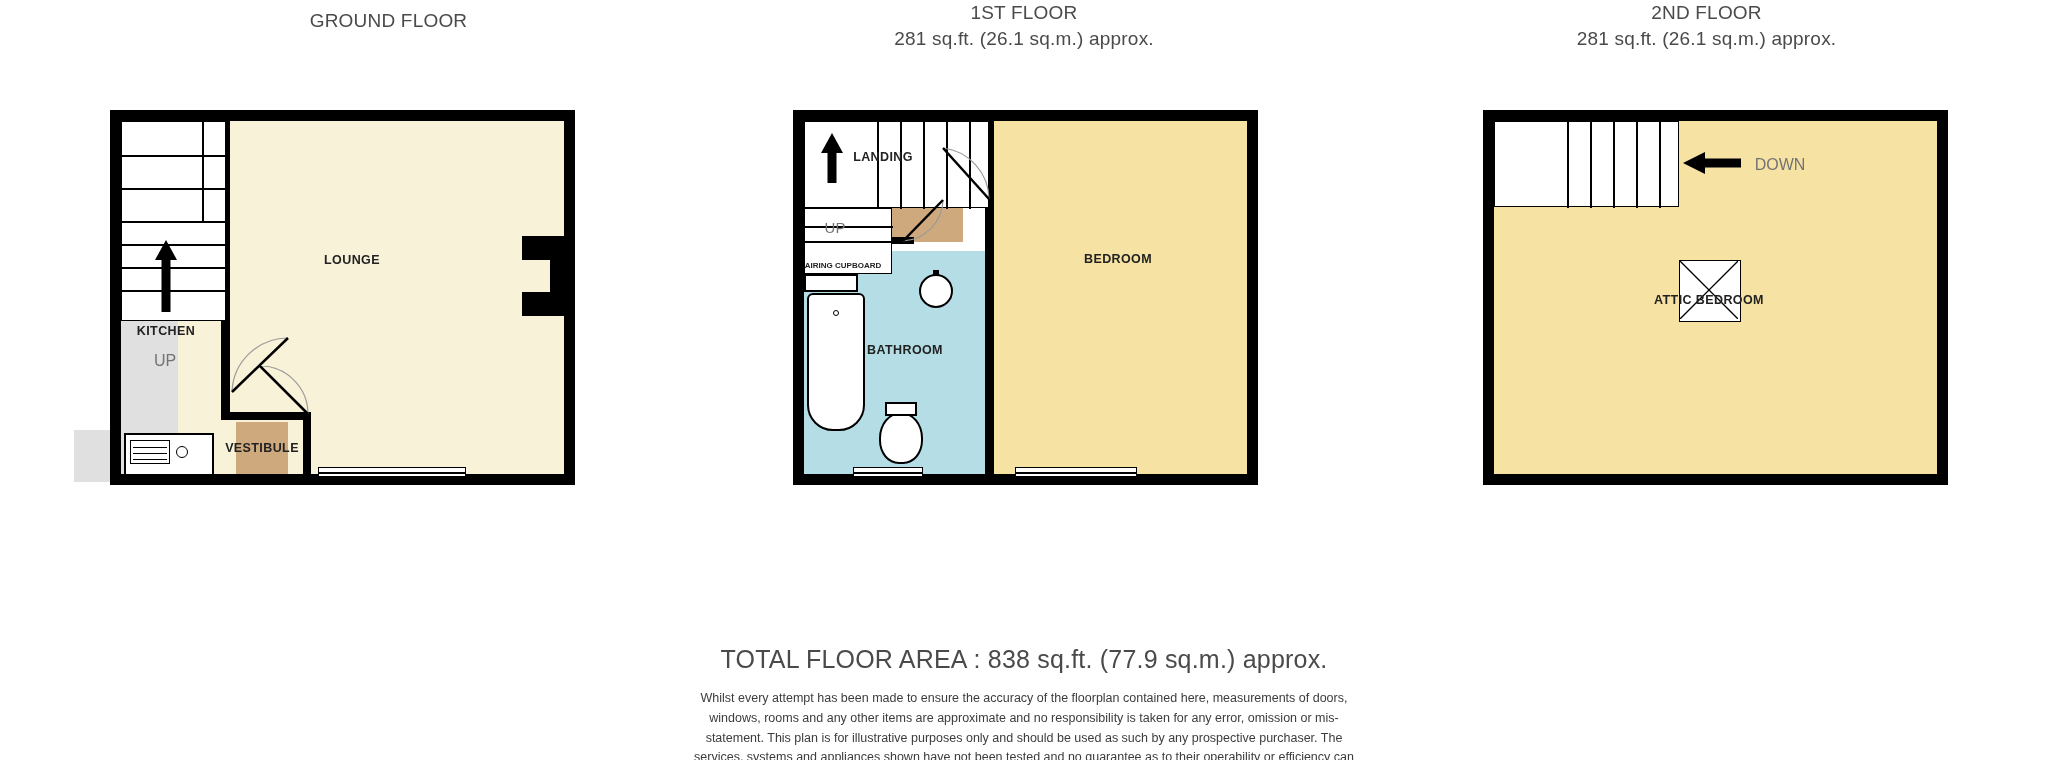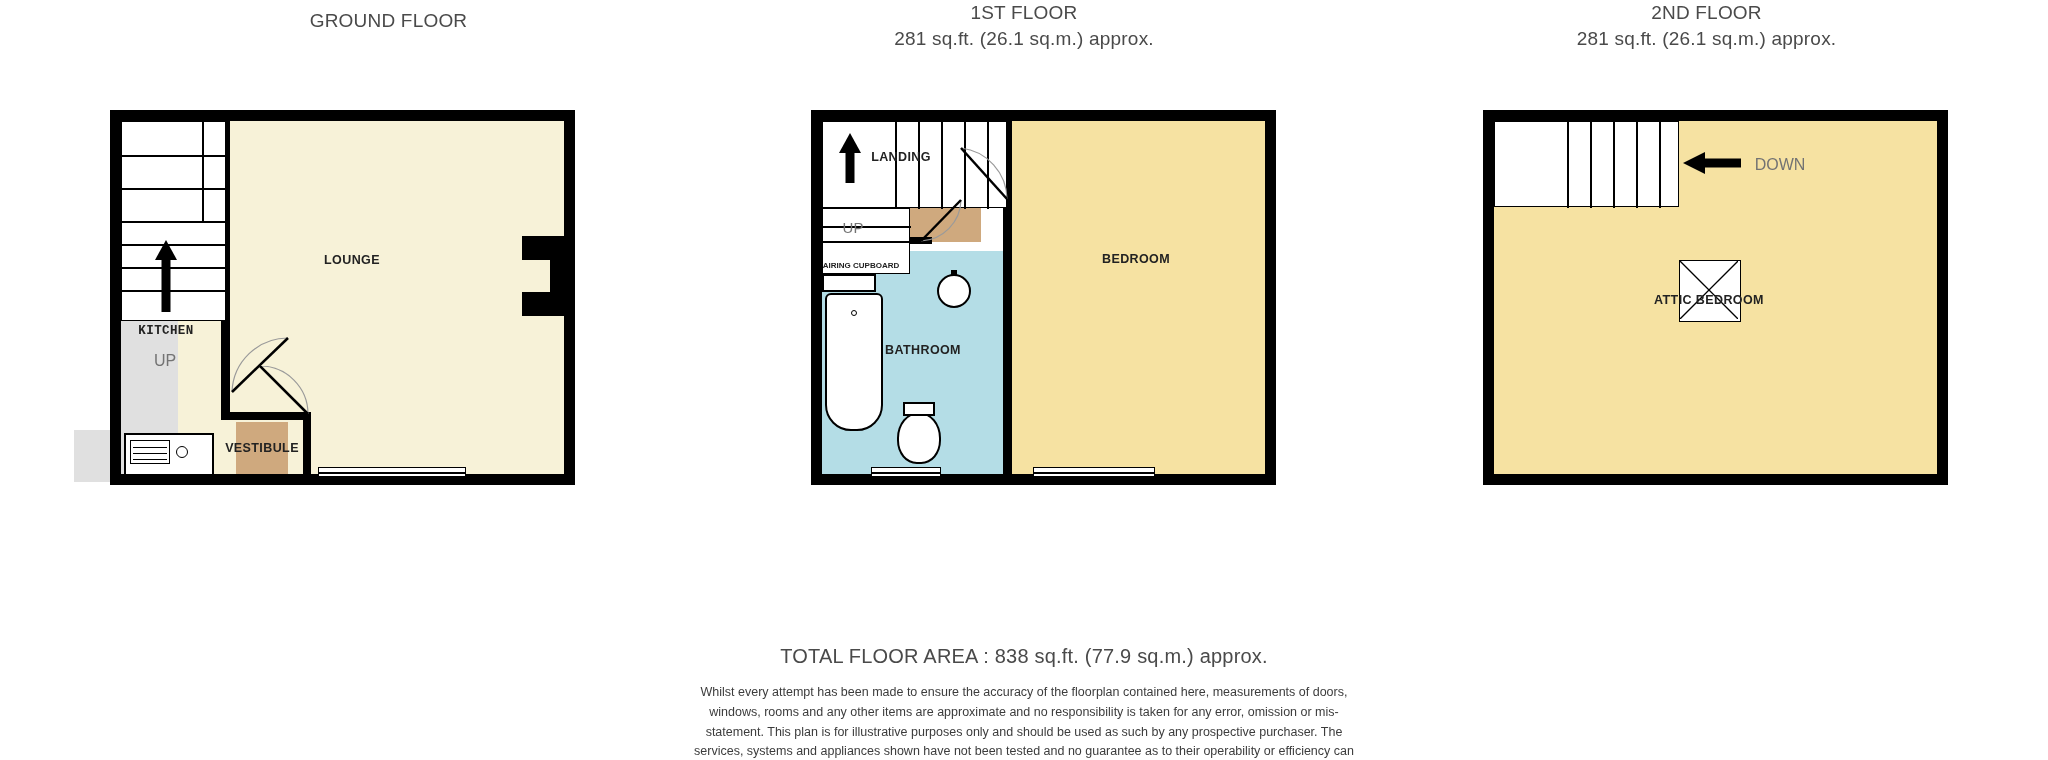--- a/index.html
+++ b/index.html
@@ -177,21 +177,21 @@
   }
   .xbox svg { display: block; }
 
   .footer {
     position: absolute;
     left: 0;
     width: 2048px;
     text-align: center;
   }
   .total {
-    font-size: 20px;
+    font-size: 25px;
     color: #4a4a4a;
     letter-spacing: 0.2px;
   }
   .disclaimer {
     margin: 0 auto;
     width: 660px;
     font-size: 12.5px;
     line-height: 1.58;
     color: #3c3c3c;
   }
@@ -258,34 +258,34 @@
       <div class="ln" style="top:18px;"></div>
     </div>
     <div class="circle-sm" style="left:66px; top:336px; width:12px; height:12px;"></div>
     <div class="thin-line" style="left:14px; top:366px; width:90px; height:1.5px;"></div>
 
     <div class="window" style="left:208px; top:357px; width:148px; height:10px;">
       <div class="inner"></div>
     </div>
 
     <div class="room-label" style="left:242px; top:150px;">LOUNGE</div>
-    <div class="room-label" style="left:56px; top:221px;font-family:Liberation Mono, monospace;">KITCHEN</div>
+    <div class="room-label" style="left:56px; top:221px;">KITCHEN</div>
     <div class="room-label" style="left:152px; top:338px;">VESTIBULE</div>
     <div class="plain-label" style="left:55px; top:251px;">UP</div>
   </div>
 </div>
 
 <div class="floor" style="left:683px; top:0px; width:682px; height:500px;">
 
   <div class="floor-header" style="position:absolute; left:0; top:0; width:682px;">
     <span class="title">1ST FLOOR</span>
     <span class="area">281 sq.ft. (26.1 sq.m.) approx.</span>
   </div>
 
-  <div class="plan" style="left:110px; top:110px; width:470px; height:390px;margin-left:18px;">
+  <div class="plan" style="left:110px; top:110px; width:470px; height:390px;">
 
     <div class="walls" style="left:0px; top:0px; width:465px; height:375px;"></div>
 
     <div class="region fill-yellow" style="left:200px; top:11px; width:254px; height:353px;"></div>
 
     <div class="region fill-blue" style="left:11px; top:140px; width:185px; height:224px;"></div>
 
     <div class="region fill-white" style="left:11px; top:11px; width:185px; height:130px;"></div>
 
     <div class="region fill-tan" style="left:82px; top:96px; width:88px; height:36px;"></div>

